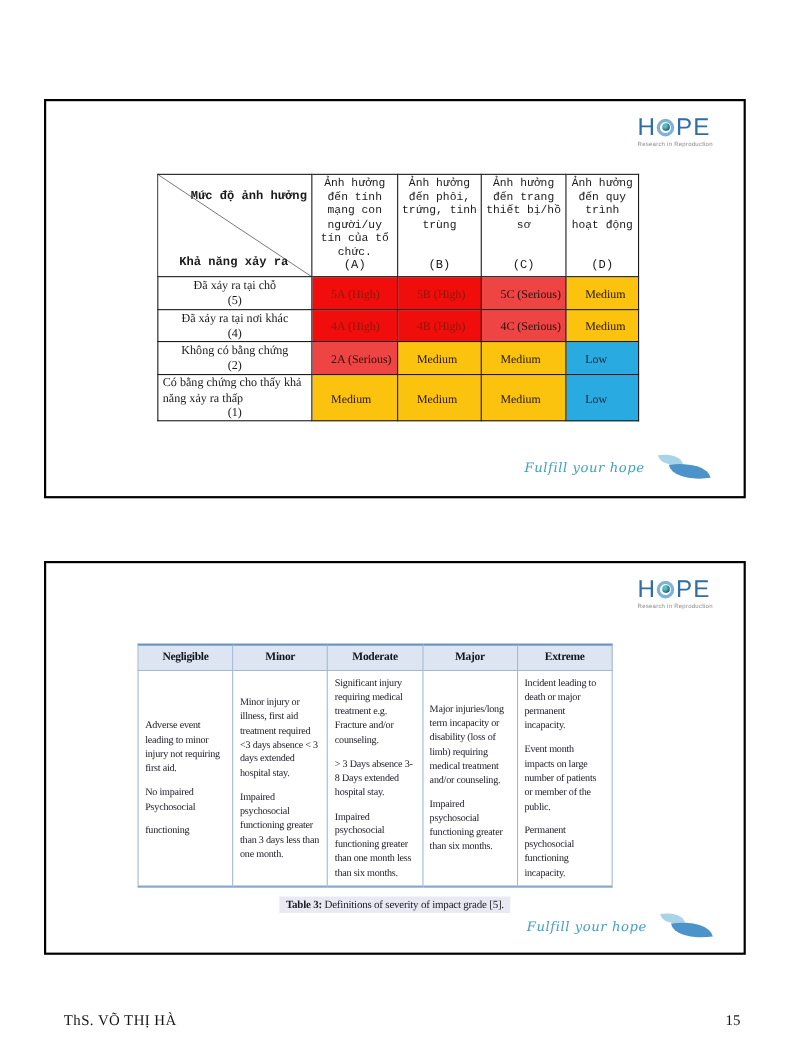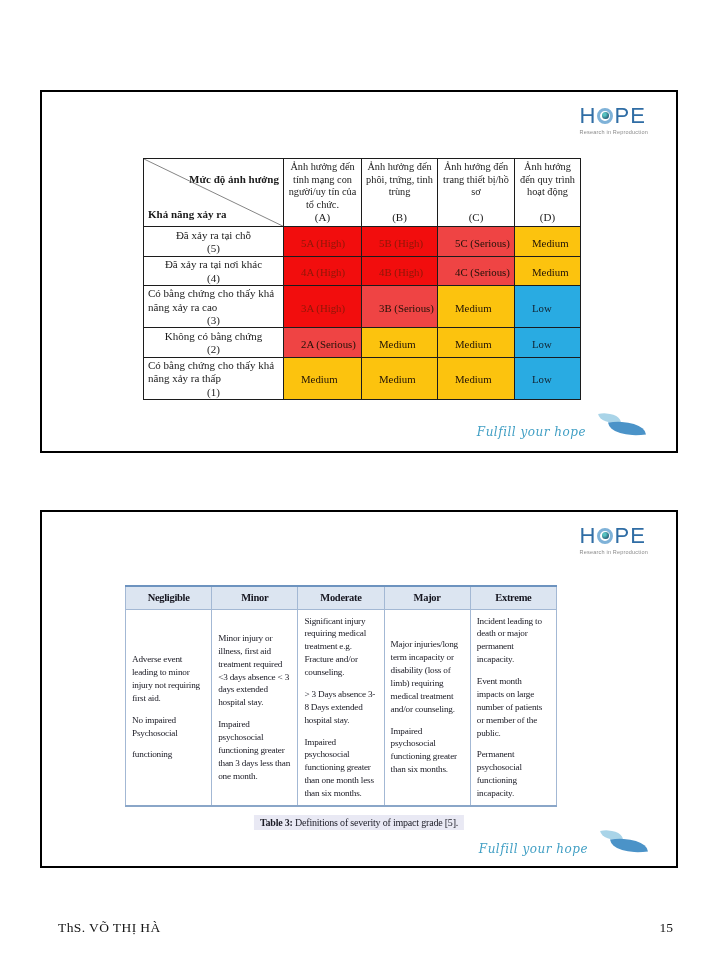--- a/index.html
+++ b/index.html
@@ -35,21 +35,21 @@
     top: 1px; right: 1px;
     background: radial-gradient(circle at 35% 35%, #57c2c0 20%, #1c506f 80%);
   }
   .logo-sub {
     font-family: "Liberation Sans", sans-serif;
     font-size: 5.5px; color: #8a8a8a; margin-top: 2px; letter-spacing: .2px;
     text-align: left;
   }
 
   
-  .tagline { position: absolute; display: flex; align-items: flex-end; gap: 10px; }
+  .tagline { position: absolute; display: flex; align-items: center; gap: 10px; }
   .slide1 .tagline { right: 30px; bottom: 12px; }
   .slide2 .tagline { right: 28px; bottom: 10px; }
   .tagline-text {
     font-family: "DejaVu Serif", serif; font-style: italic;
     color: #419fc4; font-size: 12px; letter-spacing: .5px;
   }
   .leaf-icon { position: relative; width: 50px; height: 28px; }
   .leaf-small {
     position: absolute; left: 3px; top: 1px; width: 21px; height: 12px;
     background: #a9d4e8; border-radius: 0 100% 0 100%; transform: rotate(-10deg);
@@ -58,33 +58,33 @@
     position: absolute; left: 13px; top: 9px; width: 36px; height: 17px;
     background: #4b93c8; border-radius: 0 100% 0 100%; transform: rotate(-8deg);
   }
 
   
   .risk-table {
     position: absolute; left: 101px; top: 66px;
     border-collapse: collapse; table-layout: fixed;
   }
   .risk-table th, .risk-table td { border: 1px solid #1c1c1c; }
-  .risk-table th.colh { height: 60px; padding: 2px 2px; vertical-align: top; font-weight: normal; }
+  .risk-table th.colh { height: 60px; padding: 2px 2px; vertical-align: top; font-weight: normal; font-family: Liberation Mono, monospace; }
   .colhead { display: flex; flex-direction: column; justify-content: space-between; height: 100%; }
   .colhead-label { font-size: 10.3px; line-height: 1.22; text-align: center; }
   .colhead-code  { font-size: 11px; text-align: center; padding-bottom: 1px; }
 
   .corner { position: relative; background: #fff; }
   .corner svg { position: absolute; inset: 0; width: 100%; height: 100%; }
   .corner-top {
     position: absolute; top: 14px; right: 4px;
     font-weight: bold; font-size: 11px;
   }
   .corner-bottom {
-    position: absolute; bottom: 6px; left: 4px;
+    position: absolute; bottom: 6px; left: 19px;
     font-weight: bold; font-size: 11px;
   }
 
   .rowlabel { background: #fff; padding: 1px 4px; vertical-align: middle; margin-left: 41px; }
   .rl-text { font-size: 11px; line-height: 1.22; text-align: center; }
   .rl-text.long { text-align: left; }
   .rl-code { font-size: 11px; text-align: center; }
 
   tr.rr1 { height: 30px; } tr.rr2 { height: 29px; } tr.rr3 { height: 38px; }
   tr.rr4 { height: 30px; } tr.rr5 { height: 39px; }
@@ -212,30 +212,20 @@
         <td class="rowlabel">
           <div class="rl-text">Đã xảy ra tại nơi khác</div>
           <div class="rl-code">(4)</div>
         </td>
         <td class="cell" data-level="high"><span class="cell-text">4A (High)</span></td>
         <td class="cell" data-level="high"><span class="cell-text">4B (High)</span></td>
         <td class="cell" data-level="serious"><span class="cell-text">4C (Serious)</span></td>
         <td class="cell" data-level="medium"><span class="cell-text">Medium</span></td>
       </tr>
 
-      <tr class="rr3">
-        <td class="rowlabel">
-          <div class="rl-text long">Có bằng chứng cho thấy khả năng xảy ra cao</div>
-          <div class="rl-code">(3)</div>
-        </td>
-        <td class="cell" data-level="high"><span class="cell-text">3A (High)</span></td>
-        <td class="cell" data-level="serious"><span class="cell-text">3B (Serious)</span></td>
-        <td class="cell" data-level="medium"><span class="cell-text">Medium</span></td>
-        <td class="cell" data-level="low"><span class="cell-text">Low</span></td>
-      </tr>
 
       <tr class="rr4">
         <td class="rowlabel">
           <div class="rl-text">Không có bằng chứng</div>
           <div class="rl-code">(2)</div>
         </td>
         <td class="cell" data-level="serious"><span class="cell-text">2A (Serious)</span></td>
         <td class="cell" data-level="medium"><span class="cell-text">Medium</span></td>
         <td class="cell" data-level="medium"><span class="cell-text">Medium</span></td>
         <td class="cell" data-level="low"><span class="cell-text">Low</span></td>

